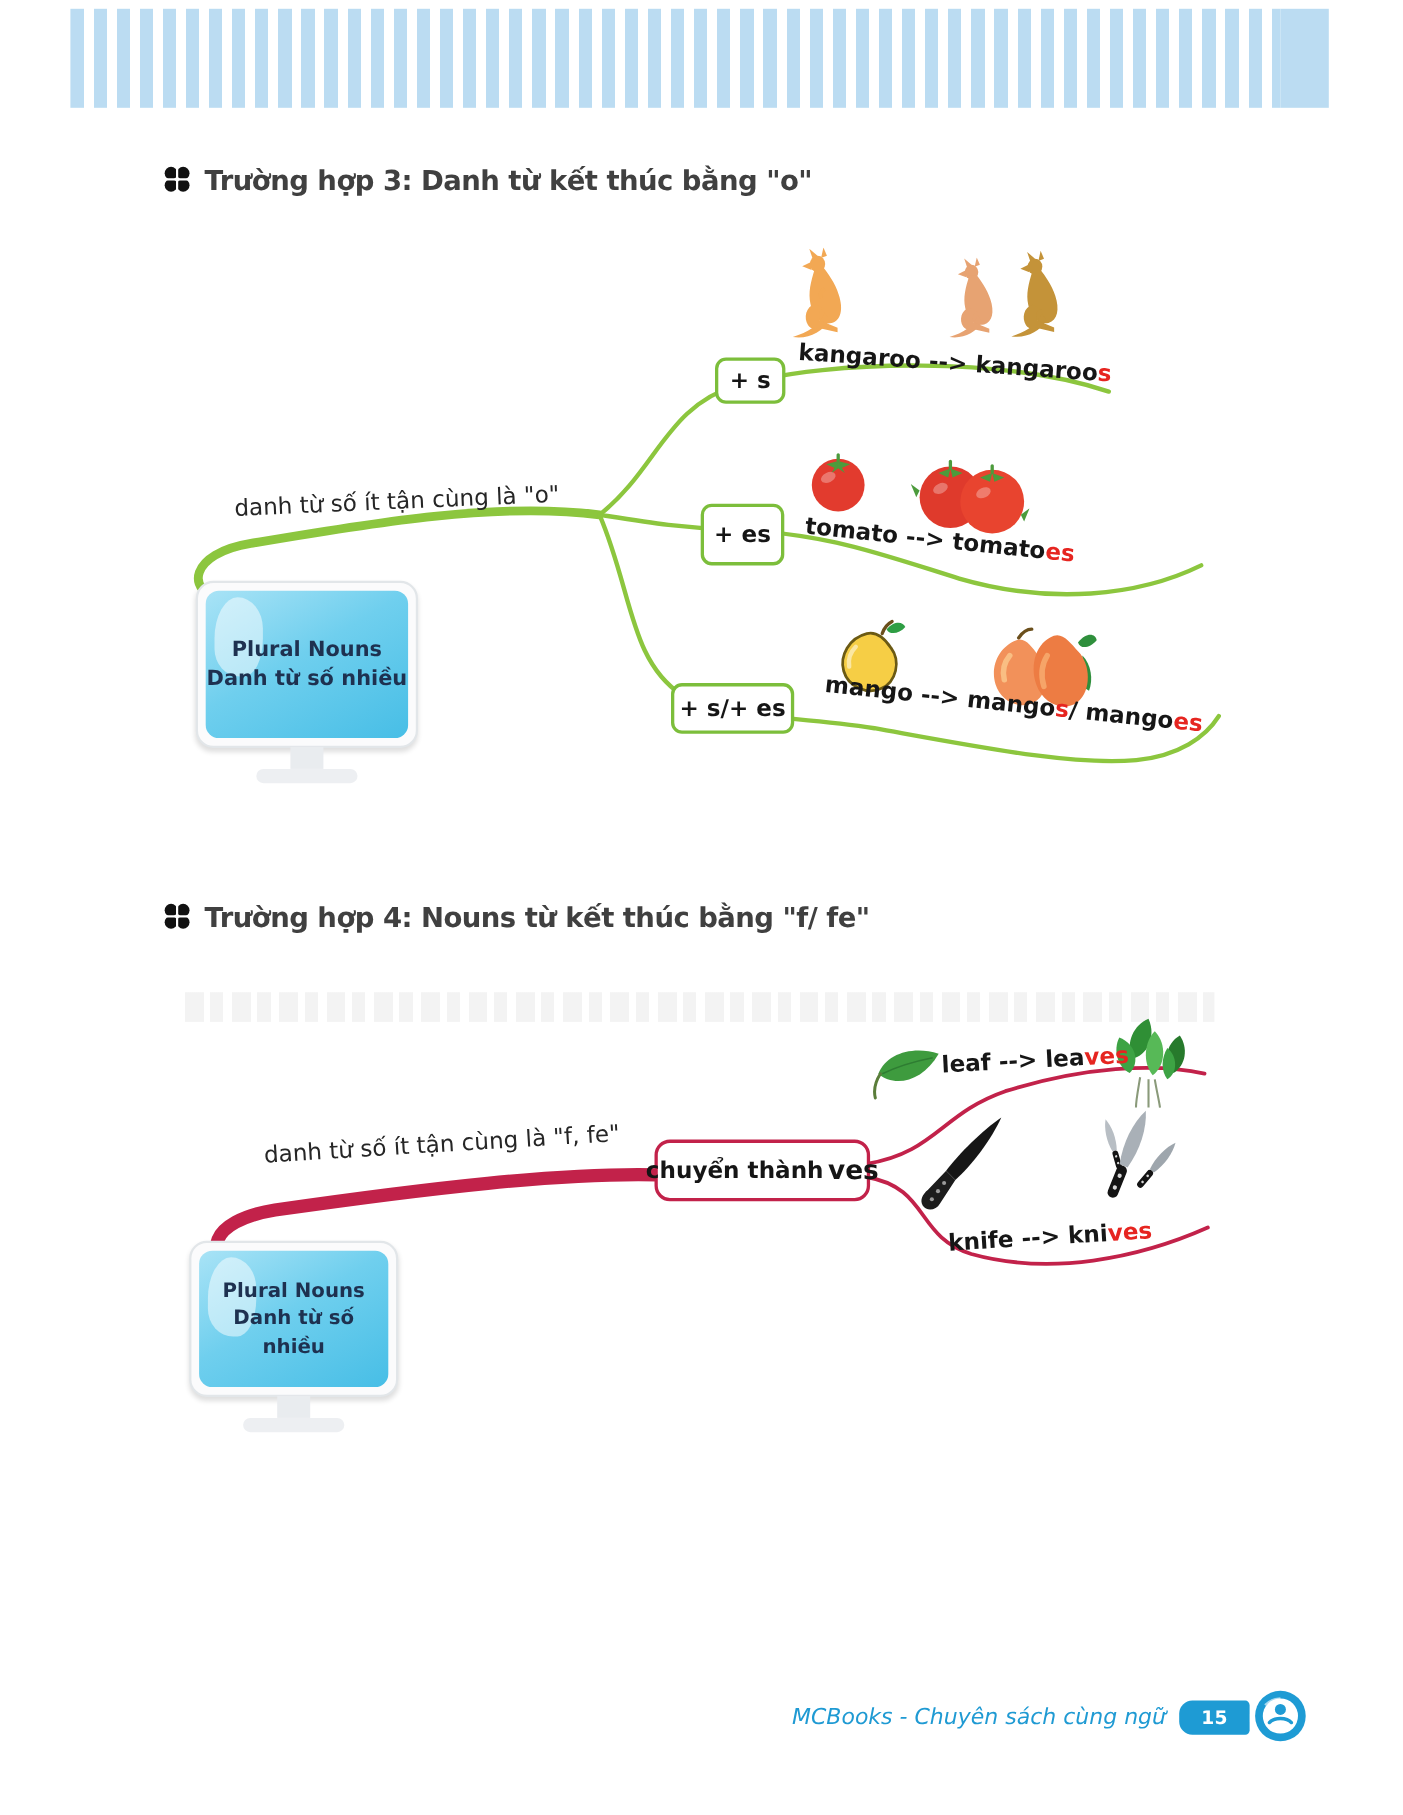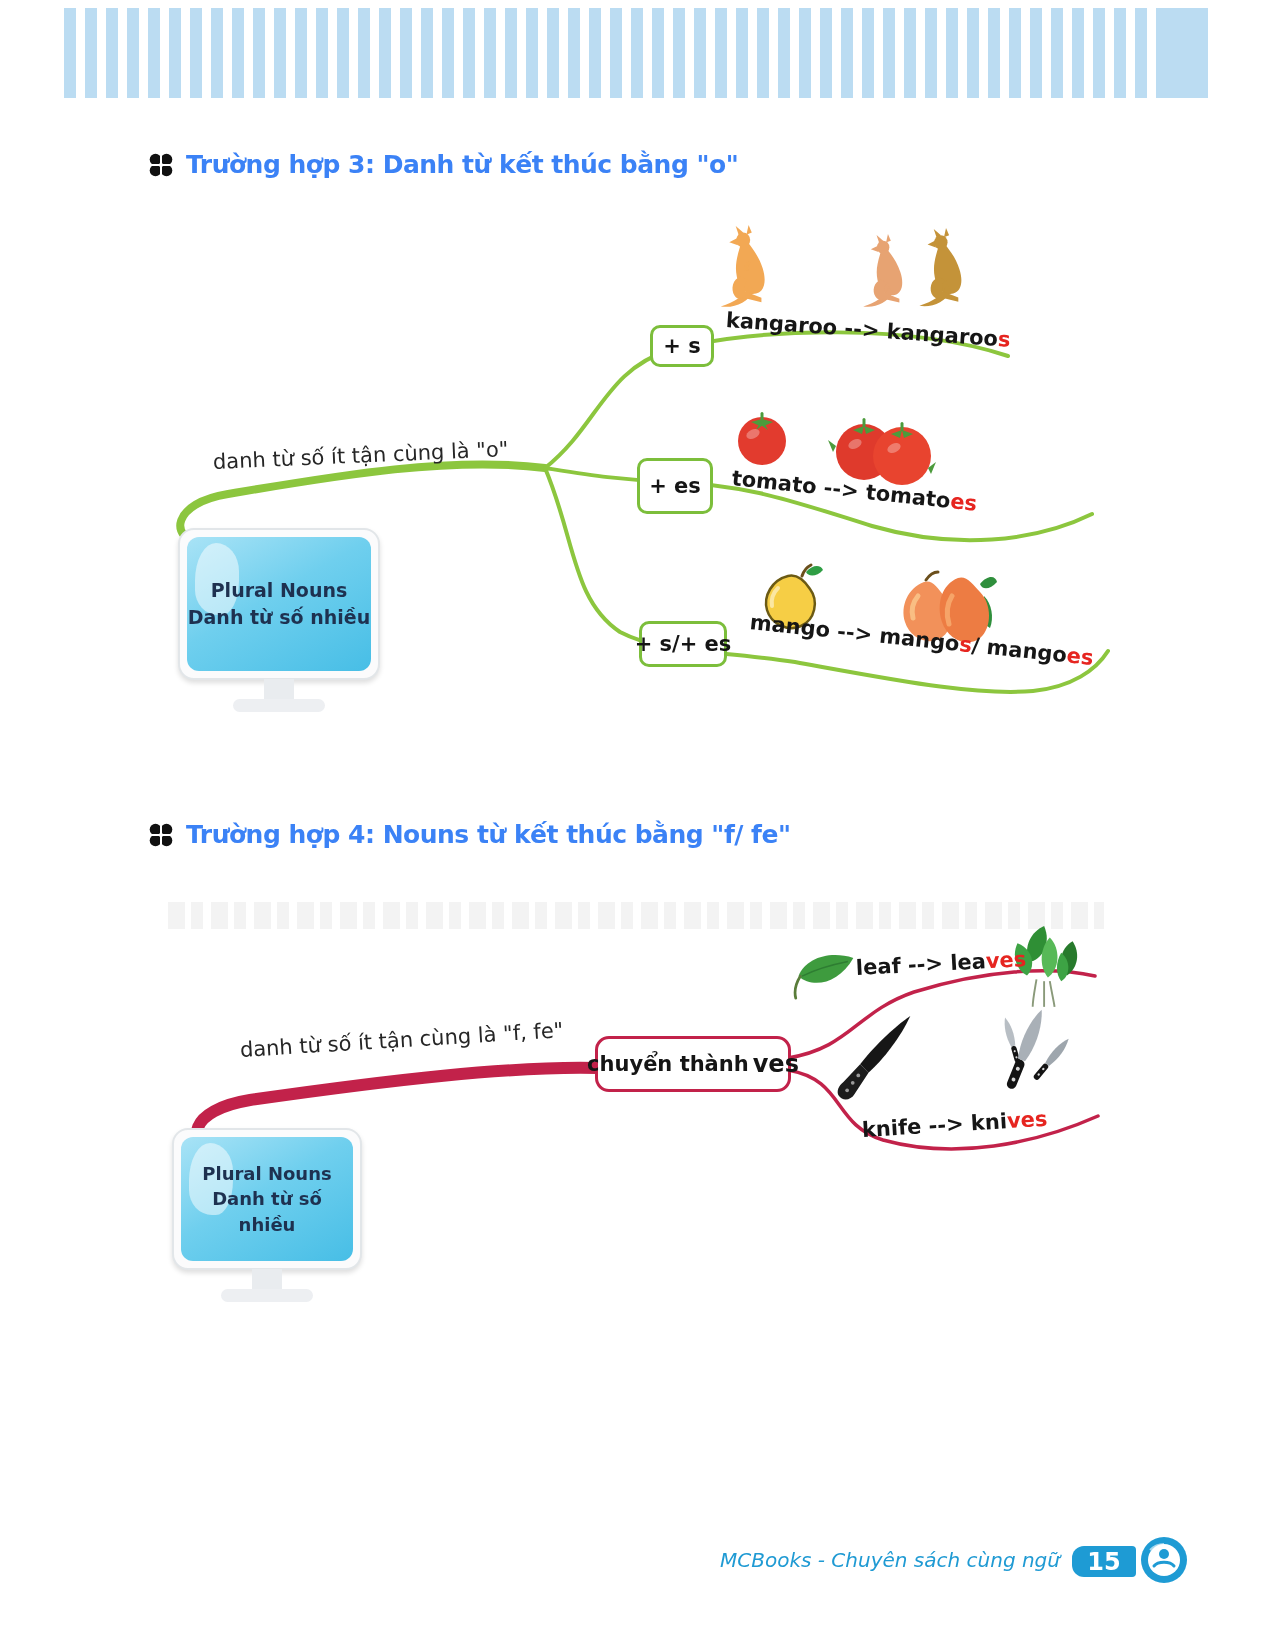--- a/index.html
+++ b/index.html
@@ -5,22 +5,22 @@
   *{margin:0;padding:0;box-sizing:border-box}
   html,body{background:#fff}
   body{font-family:"DejaVu Sans",sans-serif}
   .page{position:relative;width:1275px;height:1650px;background:#fff;overflow:hidden}
 
   
   .stripes{position:absolute;left:64px;top:8px;width:1100px;height:90px;
     background:repeating-linear-gradient(90deg,#BBDCF2 0 12px,#ffffff 12px 21px)}
   .stripes-end{position:absolute;left:1164px;top:8px;width:44px;height:90px;background:#BBDCF2}
 
-  .heading{position:absolute;display:flex;align-items:center;gap:12px;
-    font-weight:bold;font-size:25px;letter-spacing:-.5px;color:#3b82f6;white-space:nowrap}
+  .heading{position:absolute;display:flex;align-items:flex-start;gap:12px;
+    font-weight:bold;font-size:25px;letter-spacing:-.5px;color:#404040;white-space:nowrap}
 
   svg.lines{position:absolute;z-index:1}
 
   .rule-box{position:absolute;background:#fff;border:3px solid #7CBE3B;border-radius:10px;
     display:flex;align-items:center;justify-content:center;
     font-weight:bold;font-size:21px;color:#151515;z-index:3;white-space:nowrap}
   .rule-box.crimson{border-color:#C2224A;border-radius:14px;font-weight:bold;font-size:21px}
   .rule-box.crimson b{font-size:24px;margin-left:4px}
 
   .branch-label{position:absolute;font-size:21px;color:#262626;white-space:nowrap;
@@ -47,21 +47,21 @@
 
   
   .watermark{position:absolute;left:168px;top:902px;width:936px;height:27px;z-index:0;
     background:repeating-linear-gradient(90deg,#F3F3F3 0 17px,#fff 17px 23px,#F3F3F3 23px 35px,#fff 35px 43px)}
 
   
   .footer-brand{position:absolute;left:690px;top:1548px;width:370px;text-align:right;
     font-style:italic;font-size:20px;color:#1F9AD3;white-space:nowrap}
   .page-pill{position:absolute;left:1072px;top:1546px;width:64px;height:31px;background:#1E9BD4;
     border-radius:12px 4px 4px 12px;display:flex;align-items:center;justify-content:center;
-    color:#fff;font-weight:bold;font-size:24px}
+    color:#fff;font-weight:bold;font-size:17px}
   .logo{position:absolute;left:1140px;top:1536px;width:48px;height:48px}
 </style>
 </head>
 <body>
 
 <div class="page">
 
   <div class="stripes"></div>
   <div class="stripes-end"></div>
 
@@ -86,21 +86,21 @@
       <path d="M 52 245 C 18 238 22 203 78 194 C 185 176 300 156 395 168" stroke-width="8"></path>
       <path d="M 395 168 C 448 126 455 70 520 50 C 610 26 765 25 858 56" stroke-width="4"></path>
       <path d="M 395 168 C 440 175 470 180 512 181 C 602 185 645 202 722 226 C 805 250 885 242 942 214" stroke-width="4"></path>
       <path d="M 395 168 C 425 238 422 300 470 332 C 512 354 565 350 645 362 C 745 380 825 396 883 391 C 922 387 946 370 958 351" stroke-width="4"></path>
     </svg>
 
     <div class="branch-label" style="left:213px;top:450px;transform:rotate(-2.5deg)">danh từ số ít tận cùng là "o"</div>
 
     <div class="rule-box" style="left:650px;top:325px;width:64px;height:42px">+ s</div>
     <div class="rule-box" style="left:637px;top:458px;width:76px;height:56px">+ es</div>
-    <div class="rule-box" style="left:639px;top:621px;width:88px;height:46px">+ s/+ es</div>
+    <div class="rule-box" style="left:610px;top:621px;width:112px;height:46px">+ s/+ es</div>
 
     <svg class="img" style="left:705px;top:225px;color:#F2A854" width="85" height="90" viewBox="0 0 60 84" fill="currentColor">
       <path d="M22 10 L19 1 L26 7 Z"></path>
         <path d="M29 9 L31 0 L34 7 Z"></path>
       <ellipse cx="26" cy="14" rx="6.5" ry="7"></ellipse>
         <path d="M21 12 L13 16 L21 19 Z"></path>
       <path d="M24 17 C 20 30 18 38 20 48 C 22 60 30 66 38 64 C 46 62 48 52 44 40 C 41 30 34 21 31 17 Z"></path>
       <path d="M36 62 C 30 72 18 78 5 76 C 18 72 28 66 32 55 Z"></path>
       <path d="M24 48 C 16 50 14 60 18 66 C 20 69 24 70 26 68 L 43 72 L 43 68 L 28 62 C 26 56 28 52 32 52 Z"></path>
       <path d="M31 34 C 27 37 26 41 28 43 L 31 42 C 29 40 31 37 33 36 Z" opacity=".85"></path>

